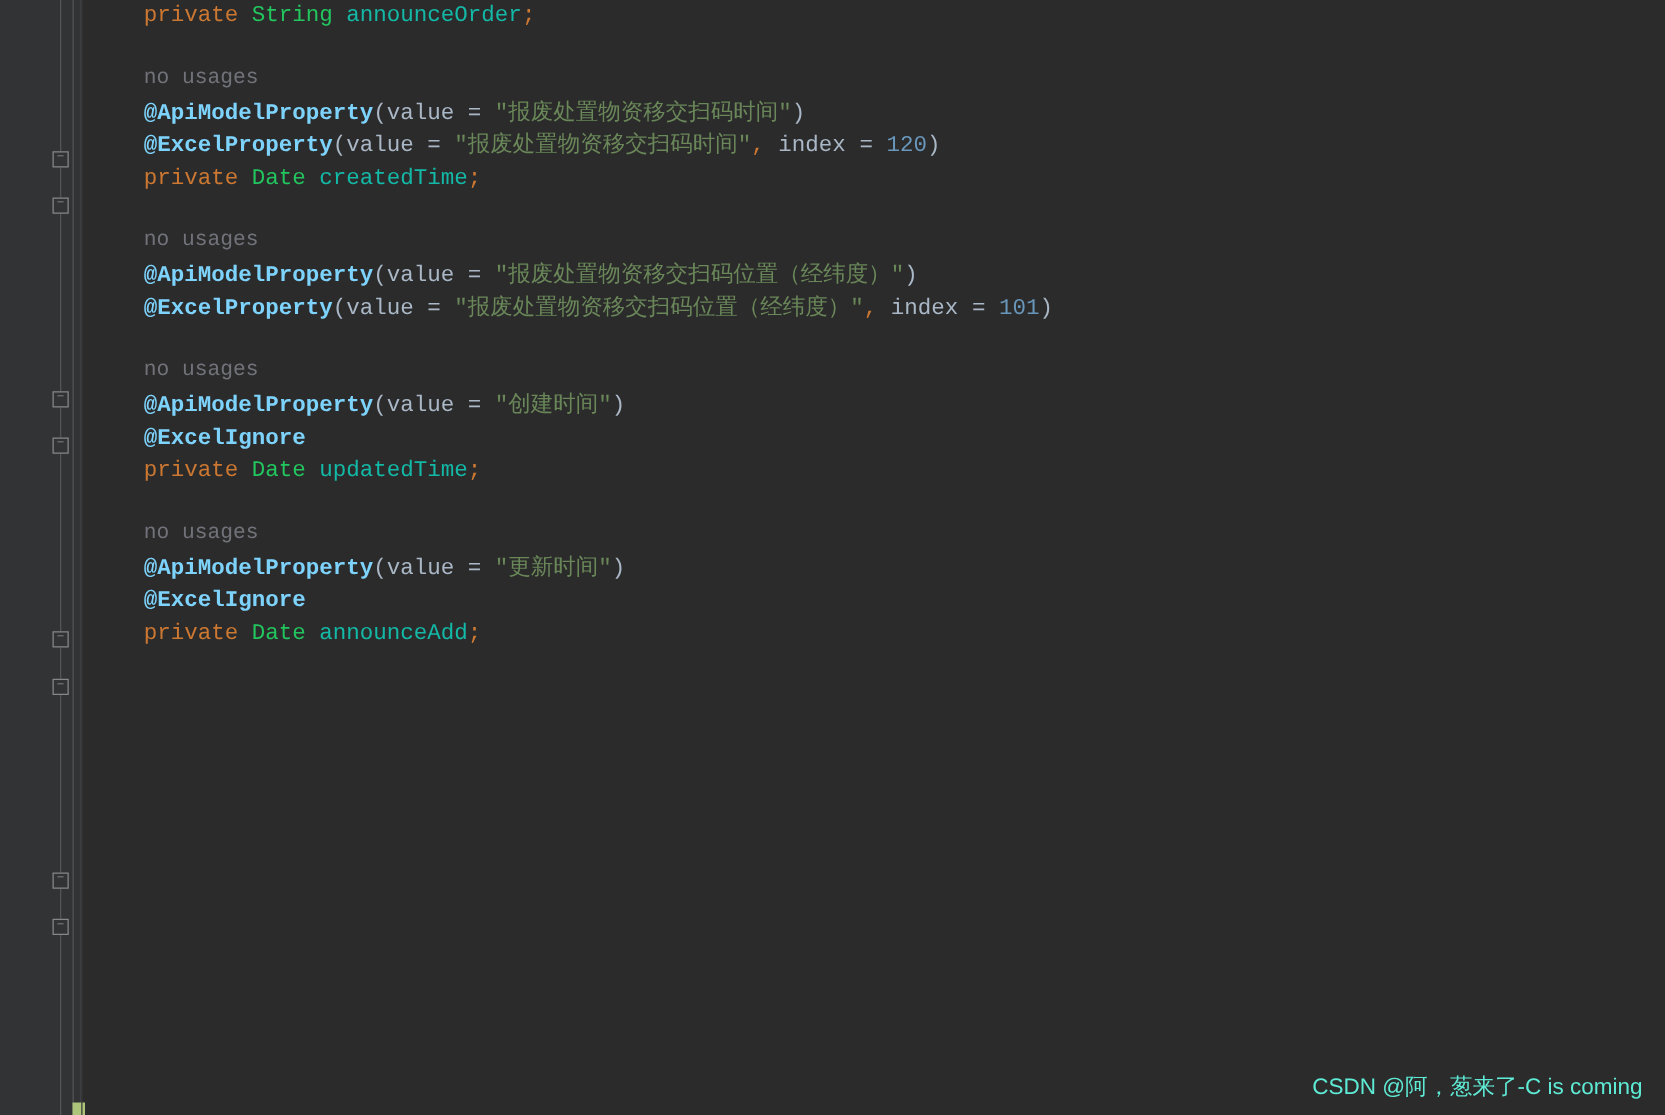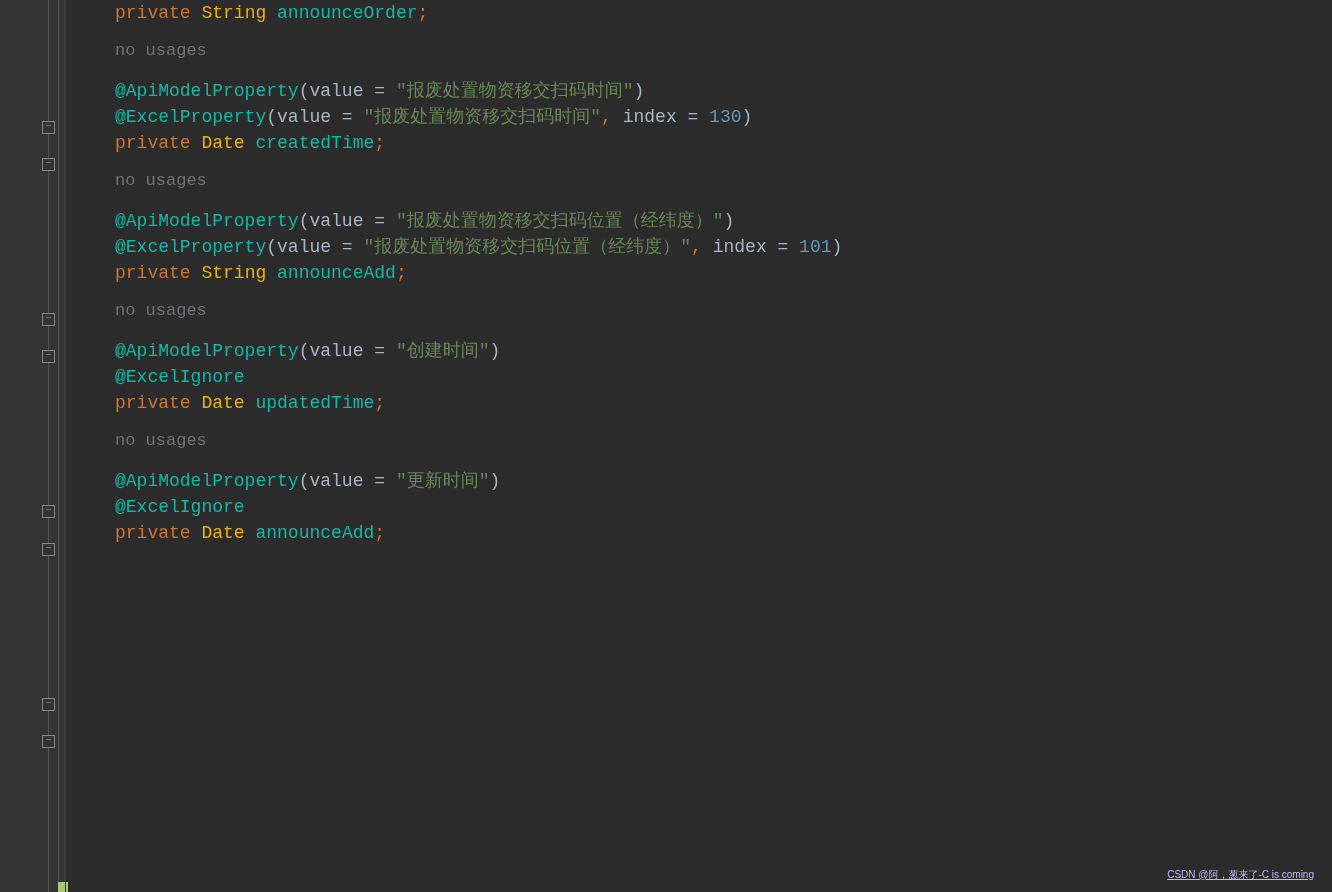--- a/index.html
+++ b/index.html
@@ -73,43 +73,42 @@
       bottom: 0;
     }
     .gl1 { left: 0px; }
     .code-line {
       height: 26px;
       white-space: pre;
     }
     .hint-line {
       height: 52px;
       display: flex;
-      align-items: center;
+      align-items: flex-end;
       padding-bottom: 2px;
     }
     .kw-private { color: #cc7832; margin-top: 22px; }
-    .type { color: #eab308; }
+    .type { color: #22c55e; }
     .field-name { color: #14b8a6; }
     .semicolon { color: #cc7832; }
-    .annotation { color: #14b8a6; }
+    .annotation { color: #7dd3fc; font-weight: bold; }
     .paren { color: #a9b7c6; }
     .param-name { color: #a9b7c6; }
     .equals { color: #a9b7c6; }
     .string { color: #6a8759; }
     .comma { color: #cc7832; }
     .number { color: #6897bb; }
     .hint { color: #72737a; font-size: 17px; }
     .watermark {
       position: absolute;
       right: 18px;
       bottom: 10px;
-      color: #c4b5fd;
-      font-size: 10px;
+      color: #5eead4;
+      font-size: 18px;
       font-family: sans-serif;
-      text-decoration: underline;
     }
   </style>
 </head>
 <body>
 
 <div class="editor-container">
   <div class="gutter">
     <div class="vertical-line vl1"></div>
     <div class="vertical-line vl2"></div>
     <div class="fold-icon" style="top:121px;">−</div>
@@ -126,30 +125,29 @@
   <div class="code-area">
     <div class="guide-line gl1"></div>
 
     <div class="code-line"><span class="kw-private">private</span><span class="type"> </span><span class="type">String</span><span class="type"> </span><span class="field-name">announceOrder</span><span class="semicolon">;</span></div>
 
     <div class="hint-line">
         <span class="hint">no usages</span>
       </div>
 
     <div class="code-line"><span class="annotation">@ApiModelProperty</span><span class="paren">(</span><span class="param-name">value</span><span class="equals"> = </span><span class="string">"报废处置物资移交扫码时间"</span><span class="paren">)</span></div>
-    <div class="code-line"><span class="annotation">@ExcelProperty</span><span class="paren">(</span><span class="param-name">value</span><span class="equals"> = </span><span class="string">"报废处置物资移交扫码时间"</span><span class="comma">, </span><span class="param-name">index</span><span class="equals"> = </span><span class="number">130</span><span class="paren">)</span></div>
+    <div class="code-line"><span class="annotation">@ExcelProperty</span><span class="paren">(</span><span class="param-name">value</span><span class="equals"> = </span><span class="string">"报废处置物资移交扫码时间"</span><span class="comma">, </span><span class="param-name">index</span><span class="equals"> = </span><span class="number">120</span><span class="paren">)</span></div>
     <div class="code-line"><span class="kw-private">private</span><span class="type"> </span><span class="type">Date</span><span class="type"> </span><span class="field-name">createdTime</span><span class="semicolon">;</span></div>
 
     <div class="hint-line">
         <span class="hint">no usages</span>
       </div>
 
     <div class="code-line"><span class="annotation">@ApiModelProperty</span><span class="paren">(</span><span class="param-name">value</span><span class="equals"> = </span><span class="string">"报废处置物资移交扫码位置（经纬度）"</span><span class="paren">)</span></div>
     <div class="code-line"><span class="annotation">@ExcelProperty</span><span class="paren">(</span><span class="param-name">value</span><span class="equals"> = </span><span class="string">"报废处置物资移交扫码位置（经纬度）"</span><span class="comma">, </span><span class="param-name">index</span><span class="equals"> = </span><span class="number">101</span><span class="paren">)</span></div>
-    <div class="code-line"><span class="kw-private">private</span><span class="type"> </span><span class="type">String</span><span class="type"> </span><span class="field-name">announceAdd</span><span class="semicolon">;</span></div>
 
     <div class="hint-line">
         <span class="hint">no usages</span>
       </div>
 
     <div class="code-line"><span class="annotation">@ApiModelProperty</span><span class="paren">(</span><span class="param-name">value</span><span class="equals"> = </span><span class="string">"创建时间"</span><span class="paren">)</span></div>
     <div class="code-line"><span class="annotation">@ExcelIgnore</span></div>
     <div class="code-line"><span class="kw-private">private</span><span class="type"> </span><span class="type">Date</span><span class="type"> </span><span class="field-name">updatedTime</span><span class="semicolon">;</span></div>
 
     <div class="hint-line">

